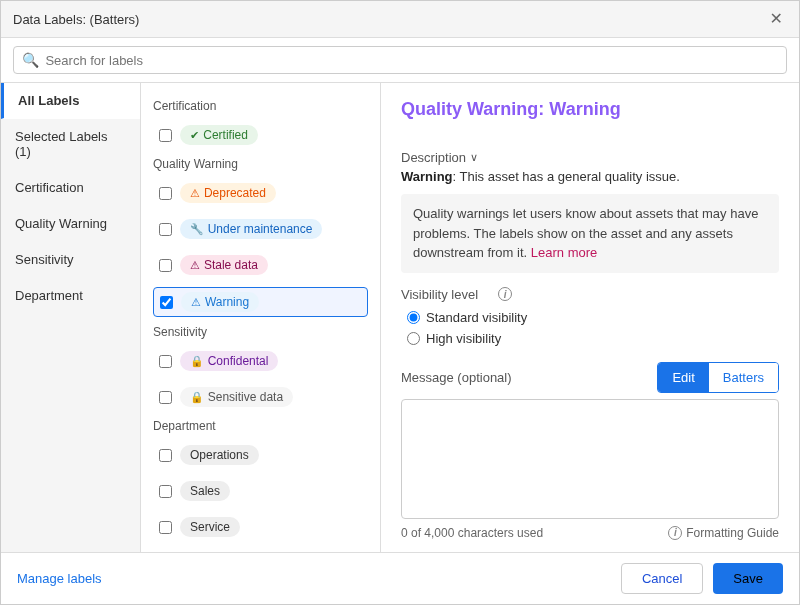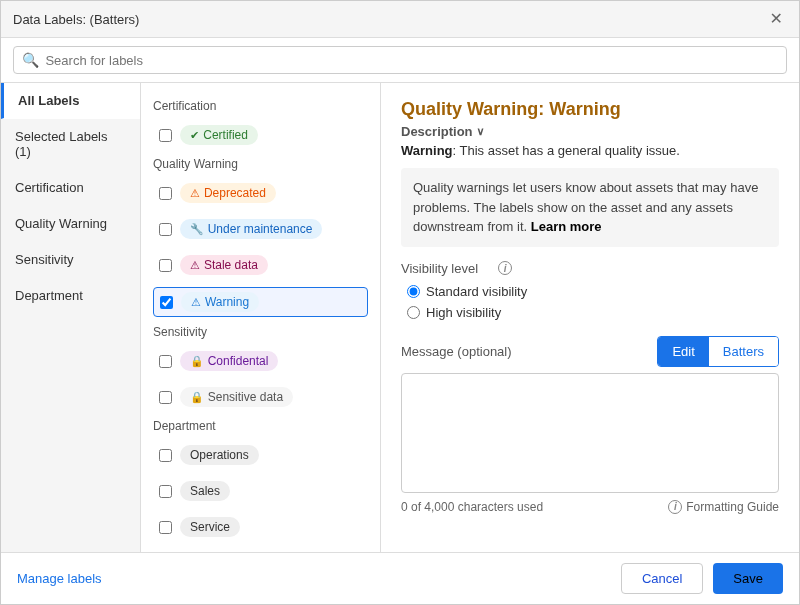--- a/index.html
+++ b/index.html
@@ -146,52 +146,51 @@
 
     
     .detail-panel {
       flex: 1;
       padding: 16px 20px;
       overflow-y: auto;
     }
     .detail-title {
       font-size: 18px;
       font-weight: 600;
-      color: #a16207;
-      margin-bottom: 4px;
+      color: #8b5cf6;
+      margin-bottom: 30px;
     }
     .description-label {
       font-size: 13px;
       color: #555;
       margin-bottom: 4px;
       display: flex;
       align-items: center;
       gap: 4px;
-      font-weight: bold;
     }
     .description-label .chevron { font-size: 11px; }
     .description-text {
       font-size: 13px;
       color: #333;
       margin-bottom: 10px;
     }
     .description-text strong { color: #222; }
     .info-box {
       background: #f5f5f5;
       border-radius: 4px;
       padding: 10px 12px;
       font-size: 13px;
       color: #444;
       margin-bottom: 14px;
       line-height: 1.5;
     }
     .info-box a {
-      color: #000000;
+      color: #be185d;
       text-decoration: none;
-      font-weight: 700;
+      font-weight: 400;
     }
     .visibility-label {
       font-size: 13px;
       color: #555;
       margin-bottom: 8px;
       display: flex;
       align-items: center;
       gap: 20px;
     }
     .info-icon {

